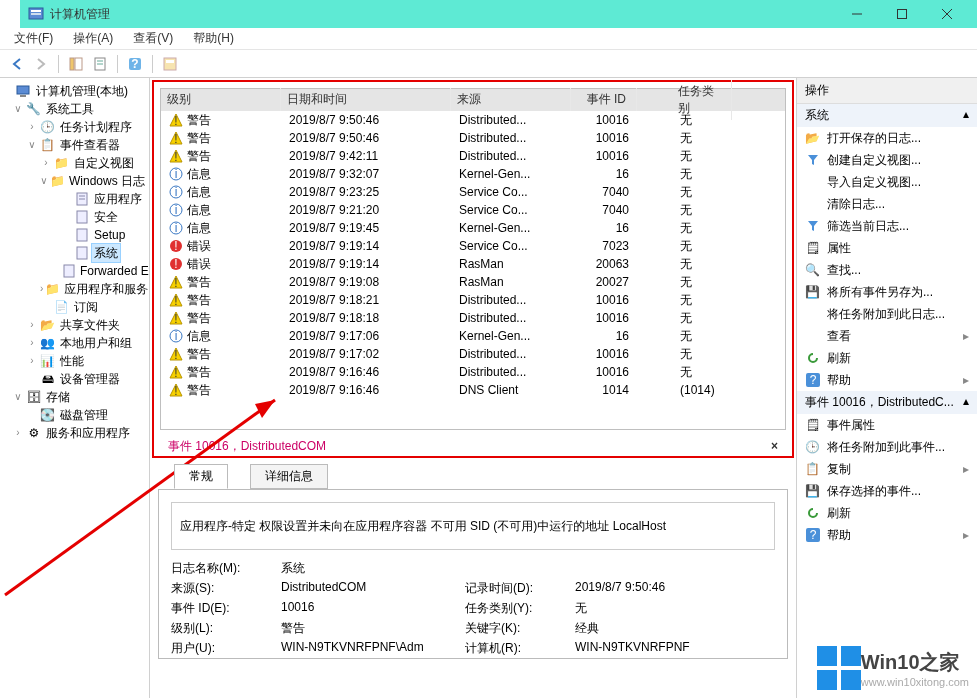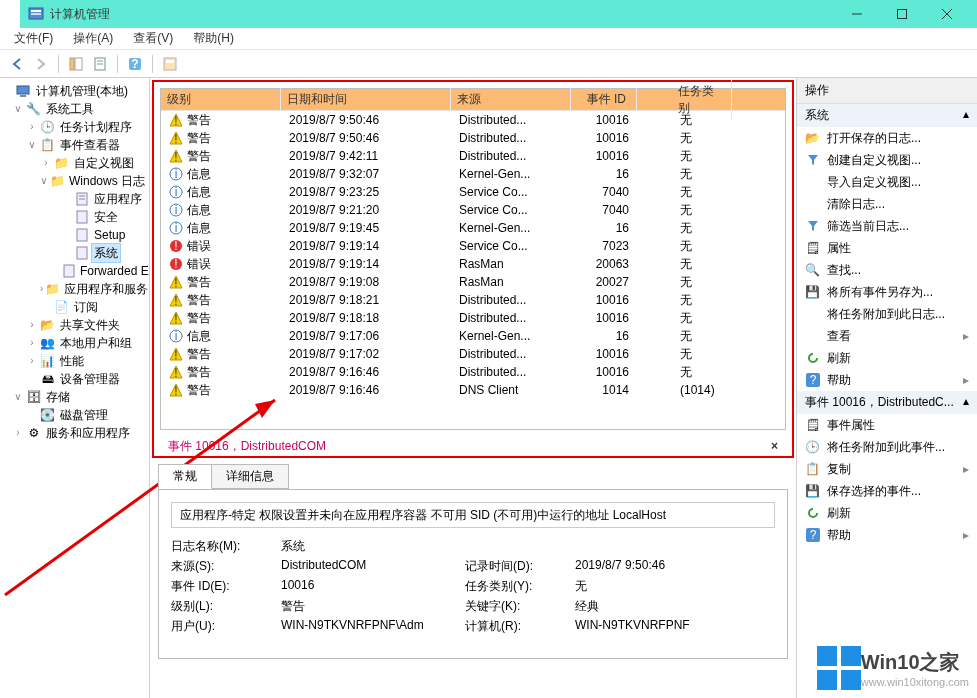--- a/index.html
+++ b/index.html
@@ -29,42 +29,42 @@
   .tree-node .exp { width: 12px; text-align: center; color: #888; font-size: 10px; cursor:pointer;}
   .tree-node .ico { width: 16px; height: 16px; margin: 0 2px; display:inline-flex; align-items:center; justify-content:center;}
   .tree-node .lbl { padding: 0 2px; }
   .tree-node.sel .lbl { background: #cce8ff; outline: 1px solid #99d1ff; }
 
   .center { flex: 1; display: flex; flex-direction: column; border-right: 1px solid #d0d0d0; }
 
   
   .redbox { border: 2px solid #e40000; margin: 2px; display:flex; flex-direction:column;}
   .evtable { flex:1; margin:6px; border: 1px solid #bfbfbf; }
-  .ev-head { display: flex; background: #fdba74; border-bottom: 1px solid #e5e5e5; height: 22px; align-items: center; }
+  .ev-head { display: flex; background: #e5e5e5; border-bottom: 1px solid #e5e5e5; height: 22px; align-items: center; }
   .ev-head div { padding: 3px 6px; color: #333; border-right: 1px solid #e8e8e8; }
   .col-level { width: 120px; }
   .col-date  { width: 170px; }
   .col-src   { width: 120px; }
   .col-id    { width: 66px; text-align: right; padding-right:10px !important;}
   .col-task  { width: 60px; margin-left: 35px; }
   .ev-body { height: 318px; overflow-y: scroll; scrollbar-width: thin;}
   .ev-row { display: flex; height: 18px; align-items: center; padding-left: 2px;}
   .ev-row:nth-child(odd){ background:#fff;}
   .ev-row div { padding: 1px 6px; white-space:nowrap; overflow:hidden;}
   .lvl-ico { width: 14px; height: 14px; margin-right: 4px; display:inline-flex;align-items:center;justify-content:center; vertical-align:middle;}
 
   .evtitle { height: 20px; margin:0 8px; color:#c06; padding:0 6px; display:flex; justify-content:space-between; align-items:center;}
 
-  .tabs { display: flex; margin: 4px 8px 0 8px; }
+  .tabs { display: flex; margin: 4px 8px 0 24px; gap: 23px; }
   .tab { padding: 3px 14px; border: 1px solid #bbb; background: #fff; margin-right: -1px;}
   .tab.active { border-bottom: 1px solid #fff; z-index: 1; position:relative;}
   .tab.inactive { background: #f4f4f4; }
 
   .detailbox { margin: 0 8px 4px 8px; border: 1px solid #bbb; padding: 12px; height: 170px; overflow:hidden;}
-  .detail-top { border: 1px solid #ccc; padding: 6px 8px; margin-bottom: 10px; height: 26px; display:flex; align-items:center;}
+  .detail-top { border: 1px solid #ccc; padding: 6px 8px; margin-bottom: 10px; height: 48px; display:flex; align-items:center;}
   .drow { display: flex; height: 20px; align-items: flex-start; }
   .drow .k { width: 110px; }
   .drow .k2 { width: 110px; margin-left: 24px;}
 
   
   .actions { width: 180px; background: #fff; }
   .act-head { background: #f0f0f0; padding: 4px 8px; border-bottom: 1px solid #ddd;}
   .act-section { background: #eef3fa; padding: 3px 8px; font-weight: normal;}
   .act-item { display: flex; align-items: center; padding: 3px 8px; height: 22px;}
   .act-item .ai { width: 16px; height: 16px; margin-right: 6px; display:inline-flex;align-items:center;justify-content:center;}

